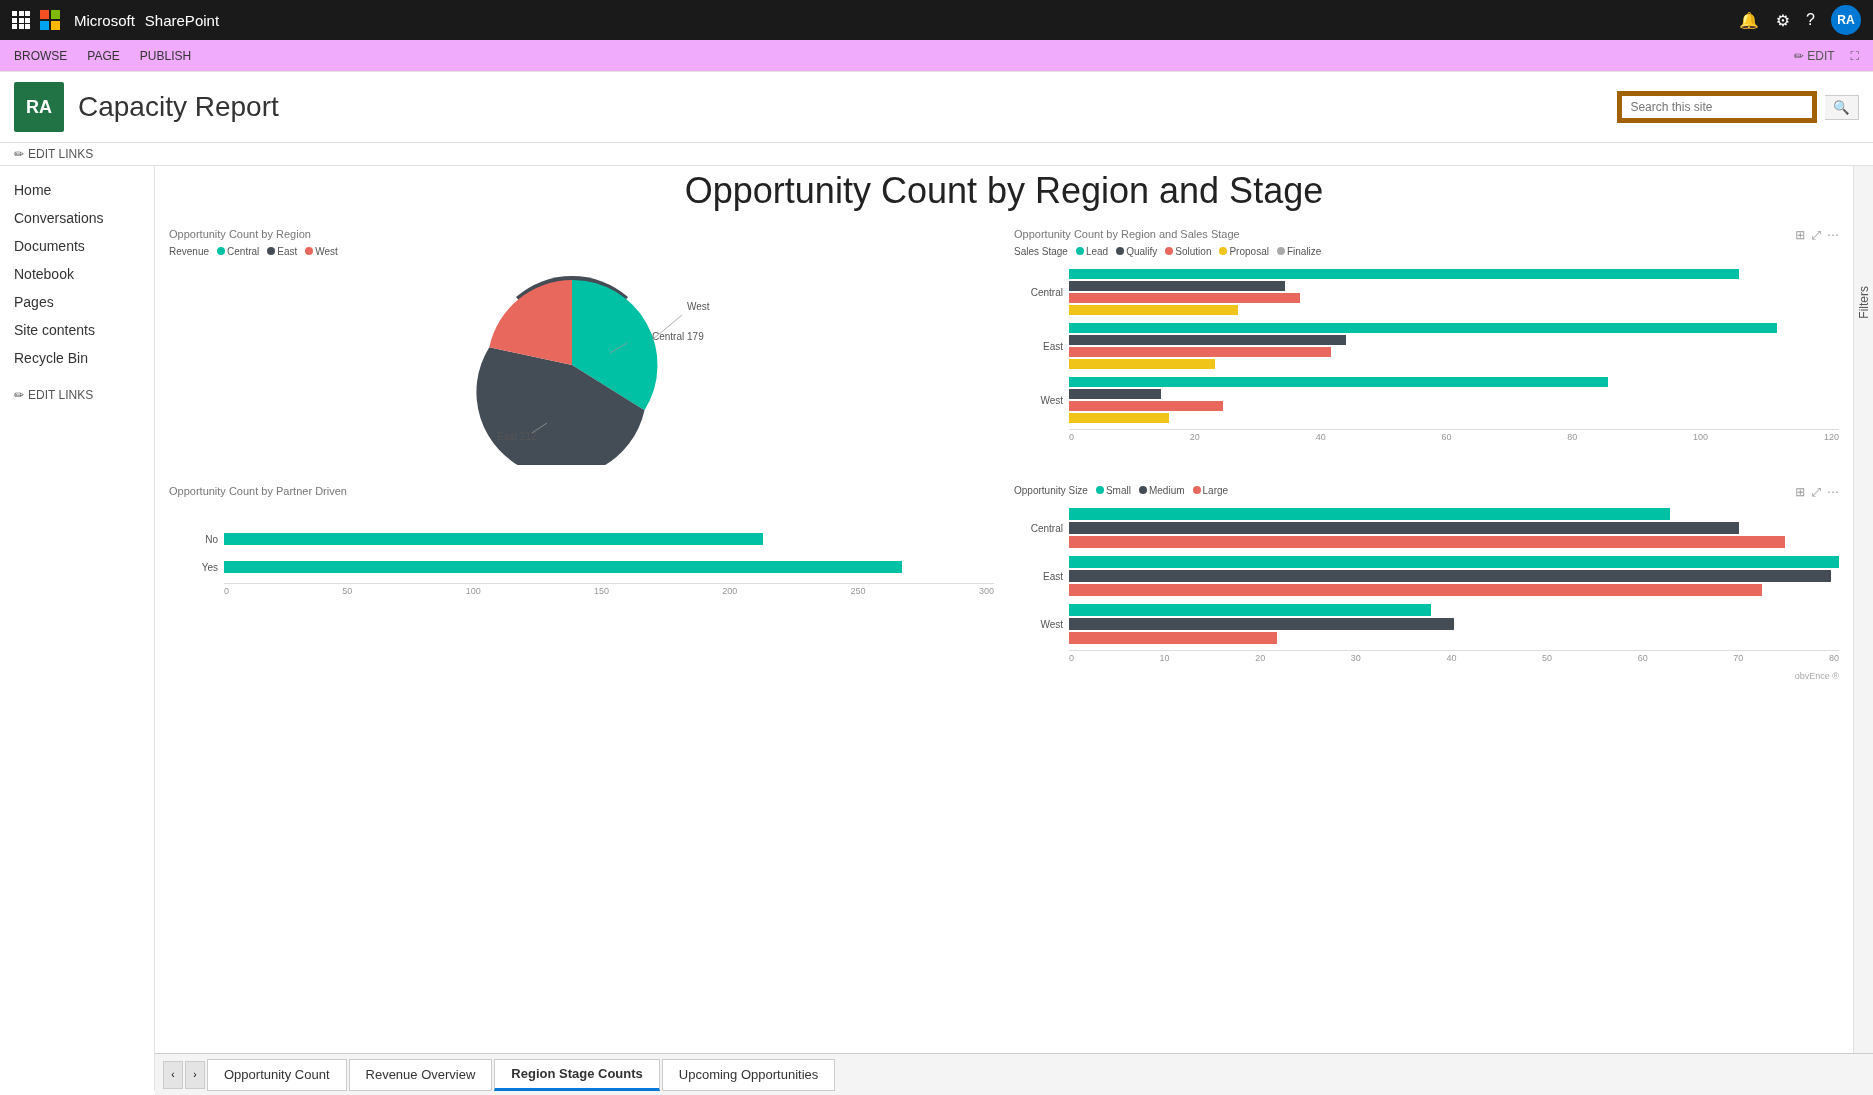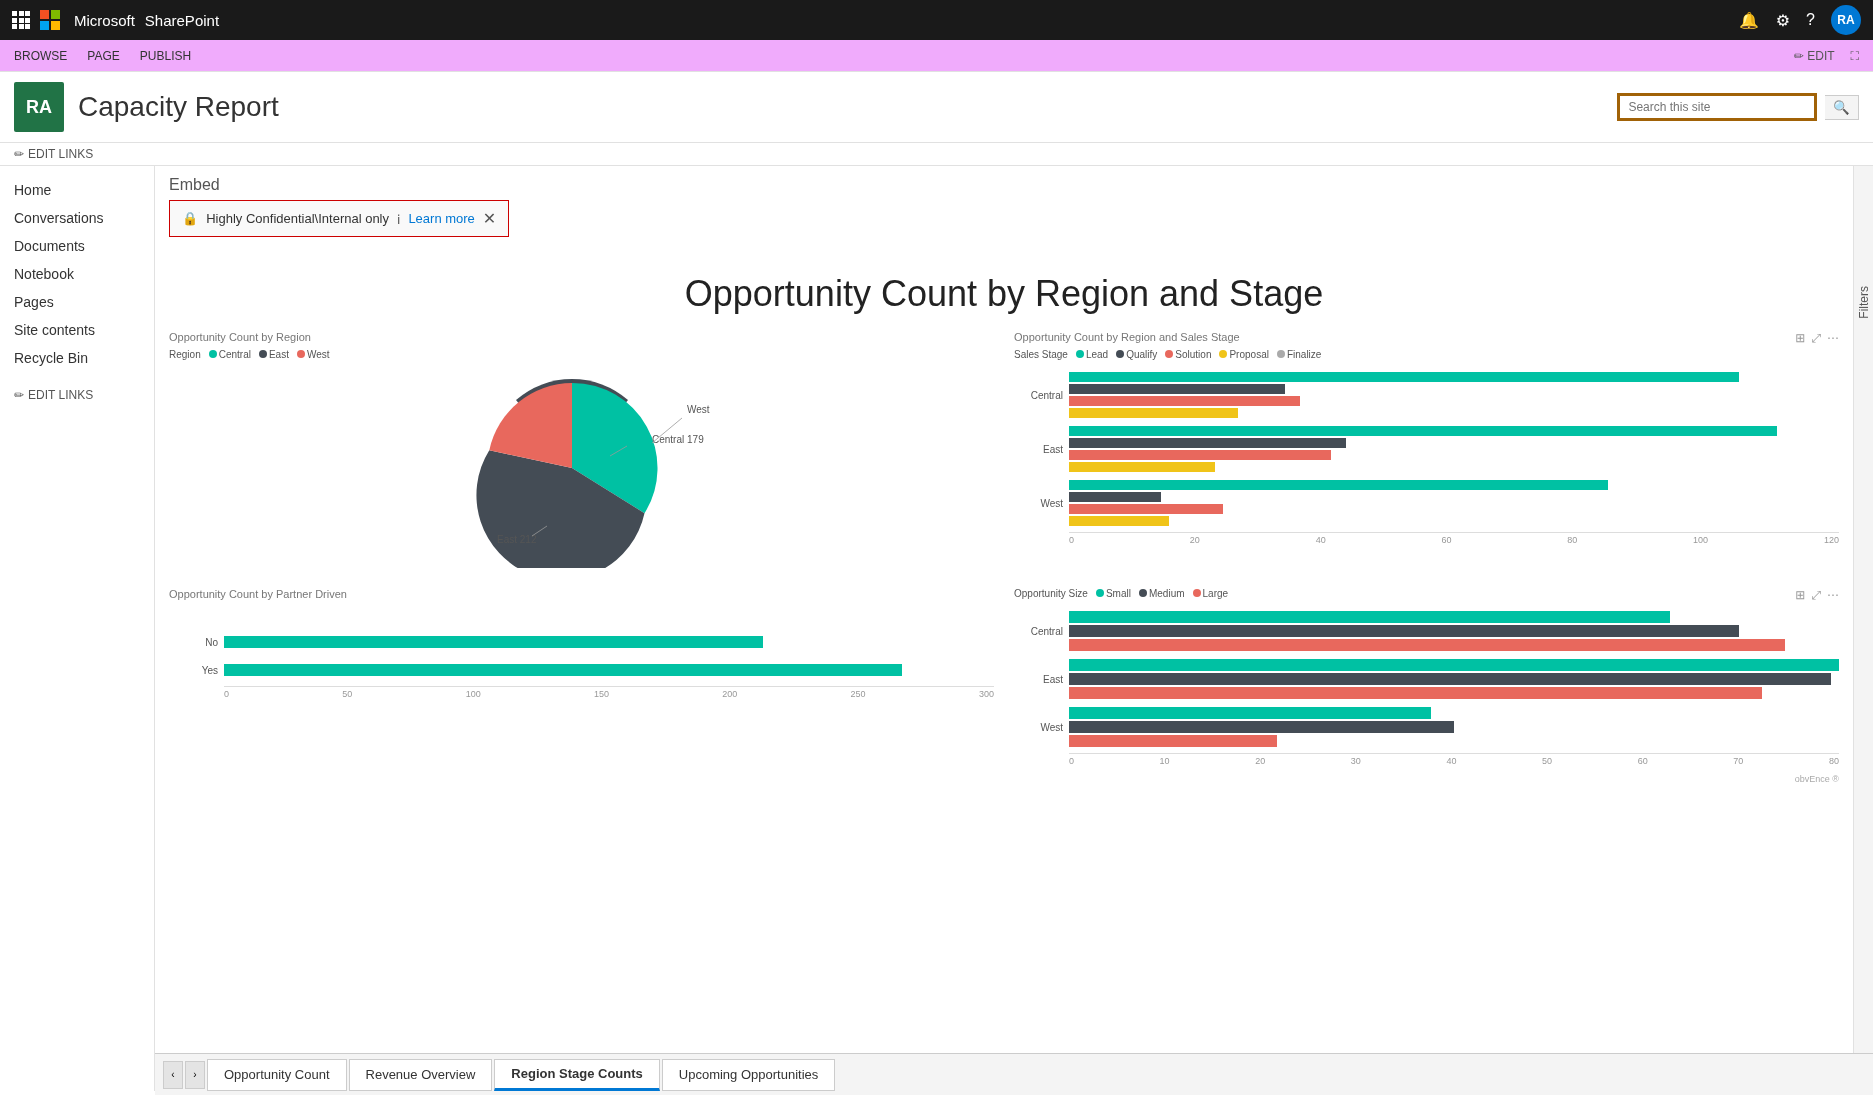--- a/index.html
+++ b/index.html
@@ -45,21 +45,21 @@
     .site-header {
       padding: 10px 14px;
       display: flex;
       align-items: center;
       gap: 14px;
       border-bottom: 1px solid #e1e1e1;
     }
     .site-logo { width: 50px; height: 50px; background: #217346; color: #fff; display: flex; align-items: center; justify-content: center; font-size: 18px; font-weight: 700; border-radius: 2px; }
     .site-title { font-size: 28px; font-weight: 300; color: #333; }
     .site-header-right { margin-left: auto; display: flex; align-items: center; gap: 8px; }
-    .search-box { border: 3px solid #a16207; padding: 4px 8px; font-size: 12px; width: 200px; }
+    .search-box { border: 5px solid #a16207; padding: 4px 8px; font-size: 12px; width: 200px; }
     .search-btn { background: #f4f4f4; border: 1px solid #ccc; border-left: none; padding: 4px 8px; cursor: pointer; }
 
     
     .edit-links-bar { padding: 4px 14px; border-bottom: 1px solid #e1e1e1; }
     .edit-links-btn { background: none; border: none; color: #555; font-size: 12px; cursor: pointer; display: flex; align-items: center; gap: 4px; }
 
     
     .main-layout { display: flex; height: calc(100vh - 170px); }
 
     
@@ -82,21 +82,21 @@
       gap: 8px;
       font-size: 13px;
       color: #333;
       max-width: 460px;
     }
     .confidential-bar .info-icon { color: #555; font-size: 13px; }
     .confidential-bar a { color: #0078d4; text-decoration: none; font-size: 13px; }
     .close-confidential { margin-left: auto; background: none; border: none; cursor: pointer; font-size: 16px; color: #555; }
 
     
-    .dashboard-title { text-align: center; font-size: 36px; font-weight: 300; color: #222; margin: 26px 0 16px; }
+    .dashboard-title { text-align: center; font-size: 36px; font-weight: 300; color: #222; margin: 4px 0 16px; }
 
     
     .charts-container { padding: 0 14px; }
     .charts-row { display: grid; grid-template-columns: 1fr 1fr; gap: 20px; margin-bottom: 20px; }
 
     
     .chart-box { position: relative; }
     .chart-title { font-size: 11px; color: #777; margin-bottom: 6px; }
     .chart-legend { font-size: 10px; color: #555; display: flex; align-items: center; gap: 8px; flex-wrap: wrap; margin-bottom: 8px; }
     .legend-dot { width: 8px; height: 8px; border-radius: 50%; display: inline-block; margin-right: 2px; }
@@ -230,40 +230,30 @@
     <a>Site contents</a>
     <a>Recycle Bin</a>
     <div class="edit-links-nav">
       <span>✏</span>
       <span>EDIT LINKS</span>
     </div>
   </nav>
 
   <div class="content-area">
 
-    <div class="embed-section">
-      <div class="embed-label">Embed</div>
-      <div class="confidential-bar">
-        <span>🔒</span>
-        <span>Highly Confidential\Internal only</span>
-        <span class="info-icon">ℹ</span>
-        <a>Learn more</a>
-        <button class="close-confidential">✕</button>
-      </div>
-    </div>
 
     <div class="dashboard-title">Opportunity Count by Region and Stage</div>
 
     <div class="charts-container">
       <div class="charts-row">
 
         <div class="chart-box">
           <div class="chart-title">Opportunity Count by Region</div>
           <div class="chart-legend">
-            <span>Region</span>
+            <span>Revenue</span>
             <span><span class="legend-dot" style="background:#00c1a3;"></span>Central</span>
             <span><span class="legend-dot" style="background:#444c55;"></span>East</span>
             <span><span class="legend-dot" style="background:#e8685d;"></span>West</span>
           </div>
           <div class="pie-chart-wrapper">
             <svg width="260" height="200" viewBox="0 0 260 200">
 
               <g transform="translate(120, 100)">
 
                 <path d="M0,0 L-56,-68 A85,85 0 0,1 56,-68 Z" fill="#444c55"></path>

